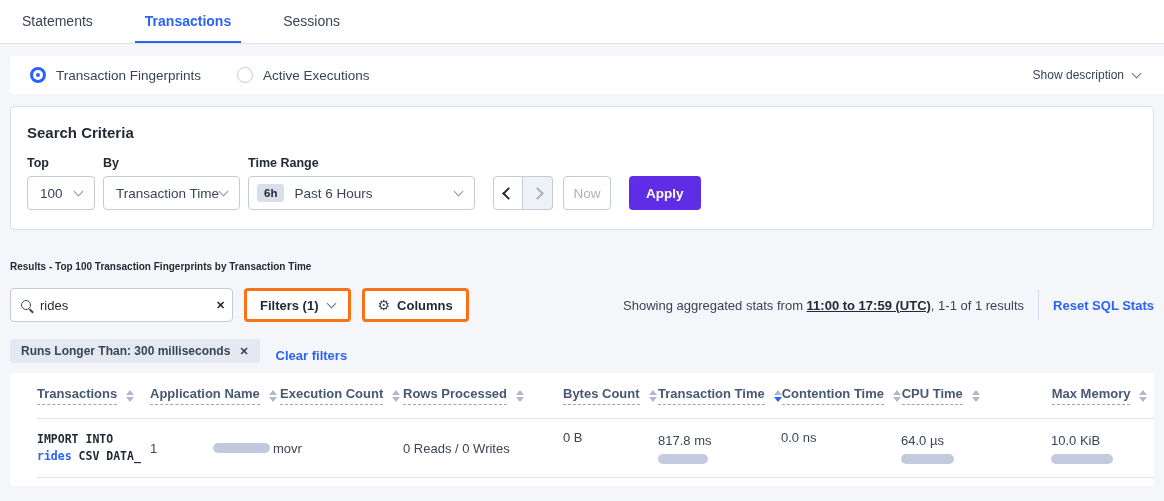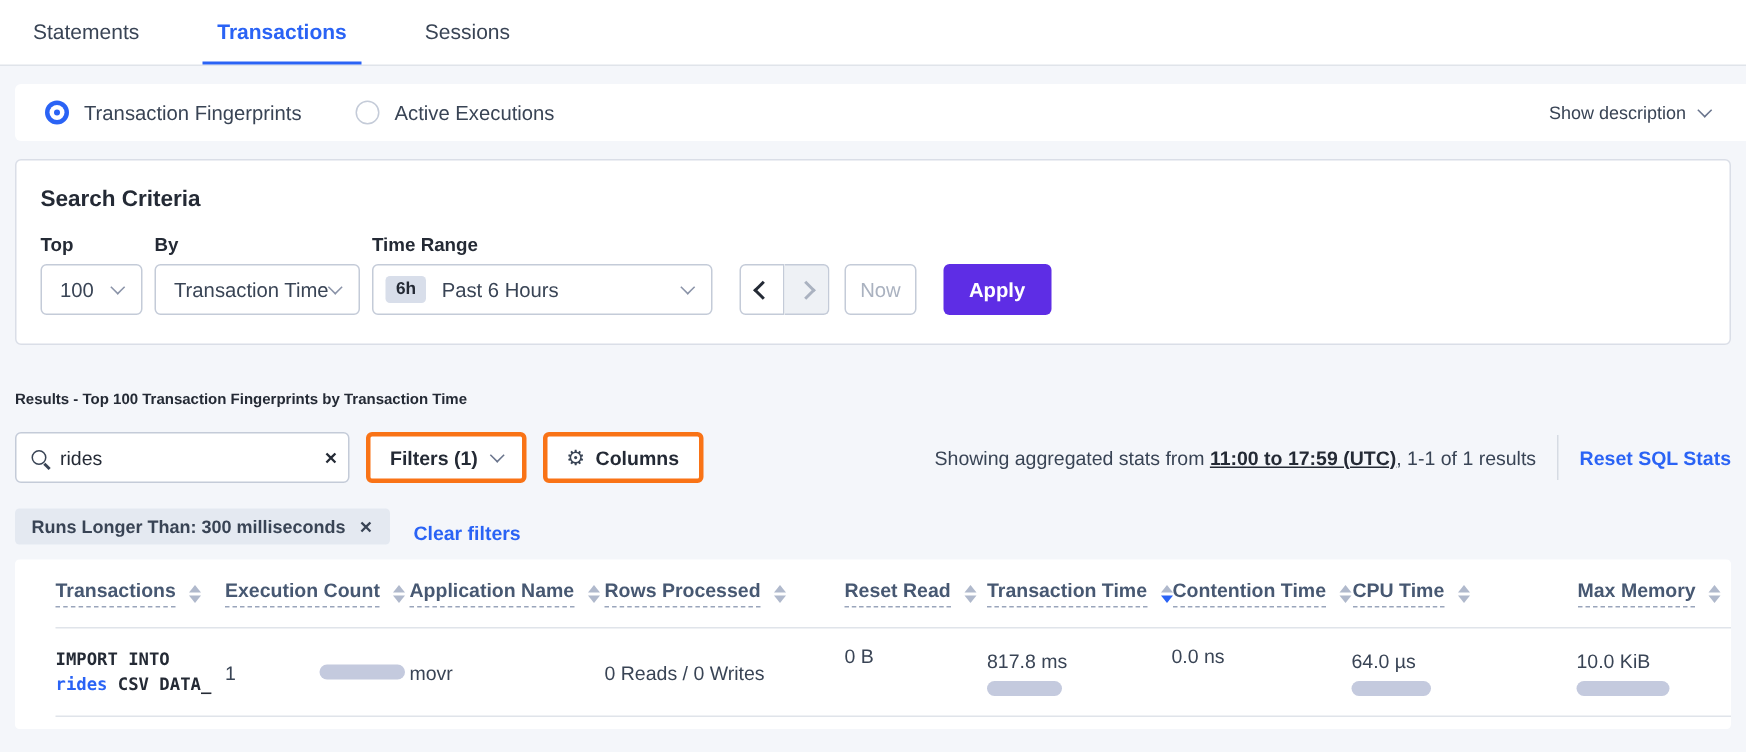--- a/index.html
+++ b/index.html
@@ -186,43 +186,43 @@
 
   <div class="card table-card">
     <div class="thead">
       <div class="hc c1">
         <span class="lbl">Transactions</span>
         <span class="sort">
             <span class="tri-up"></span>
             <span class="tri-down"></span>
           </span>
       </div>
+      <div class="hc c3">
+        <span class="lbl">Application Name</span>
+        <span class="sort">
+            <span class="tri-up"></span>
+            <span class="tri-down"></span>
+          </span>
+      </div>
       <div class="hc c2">
         <span class="lbl">Execution Count</span>
         <span class="sort">
             <span class="tri-up"></span>
             <span class="tri-down"></span>
           </span>
       </div>
-      <div class="hc c3">
-        <span class="lbl">Application Name</span>
-        <span class="sort">
-            <span class="tri-up"></span>
-            <span class="tri-down"></span>
-          </span>
-      </div>
       <div class="hc c4">
         <span class="lbl">Rows Processed</span>
         <span class="sort">
             <span class="tri-up"></span>
             <span class="tri-down"></span>
           </span>
       </div>
       <div class="hc c5">
-        <span class="lbl">Reset Read</span>
+        <span class="lbl">Bytes Count</span>
         <span class="sort">
             <span class="tri-up"></span>
             <span class="tri-down"></span>
           </span>
       </div>
       <div class="hc c6">
         <span class="lbl">Transaction Time</span>
         <span class="sort">
             <span class="tri-up"></span>
             <span class="tri-down active"></span>

